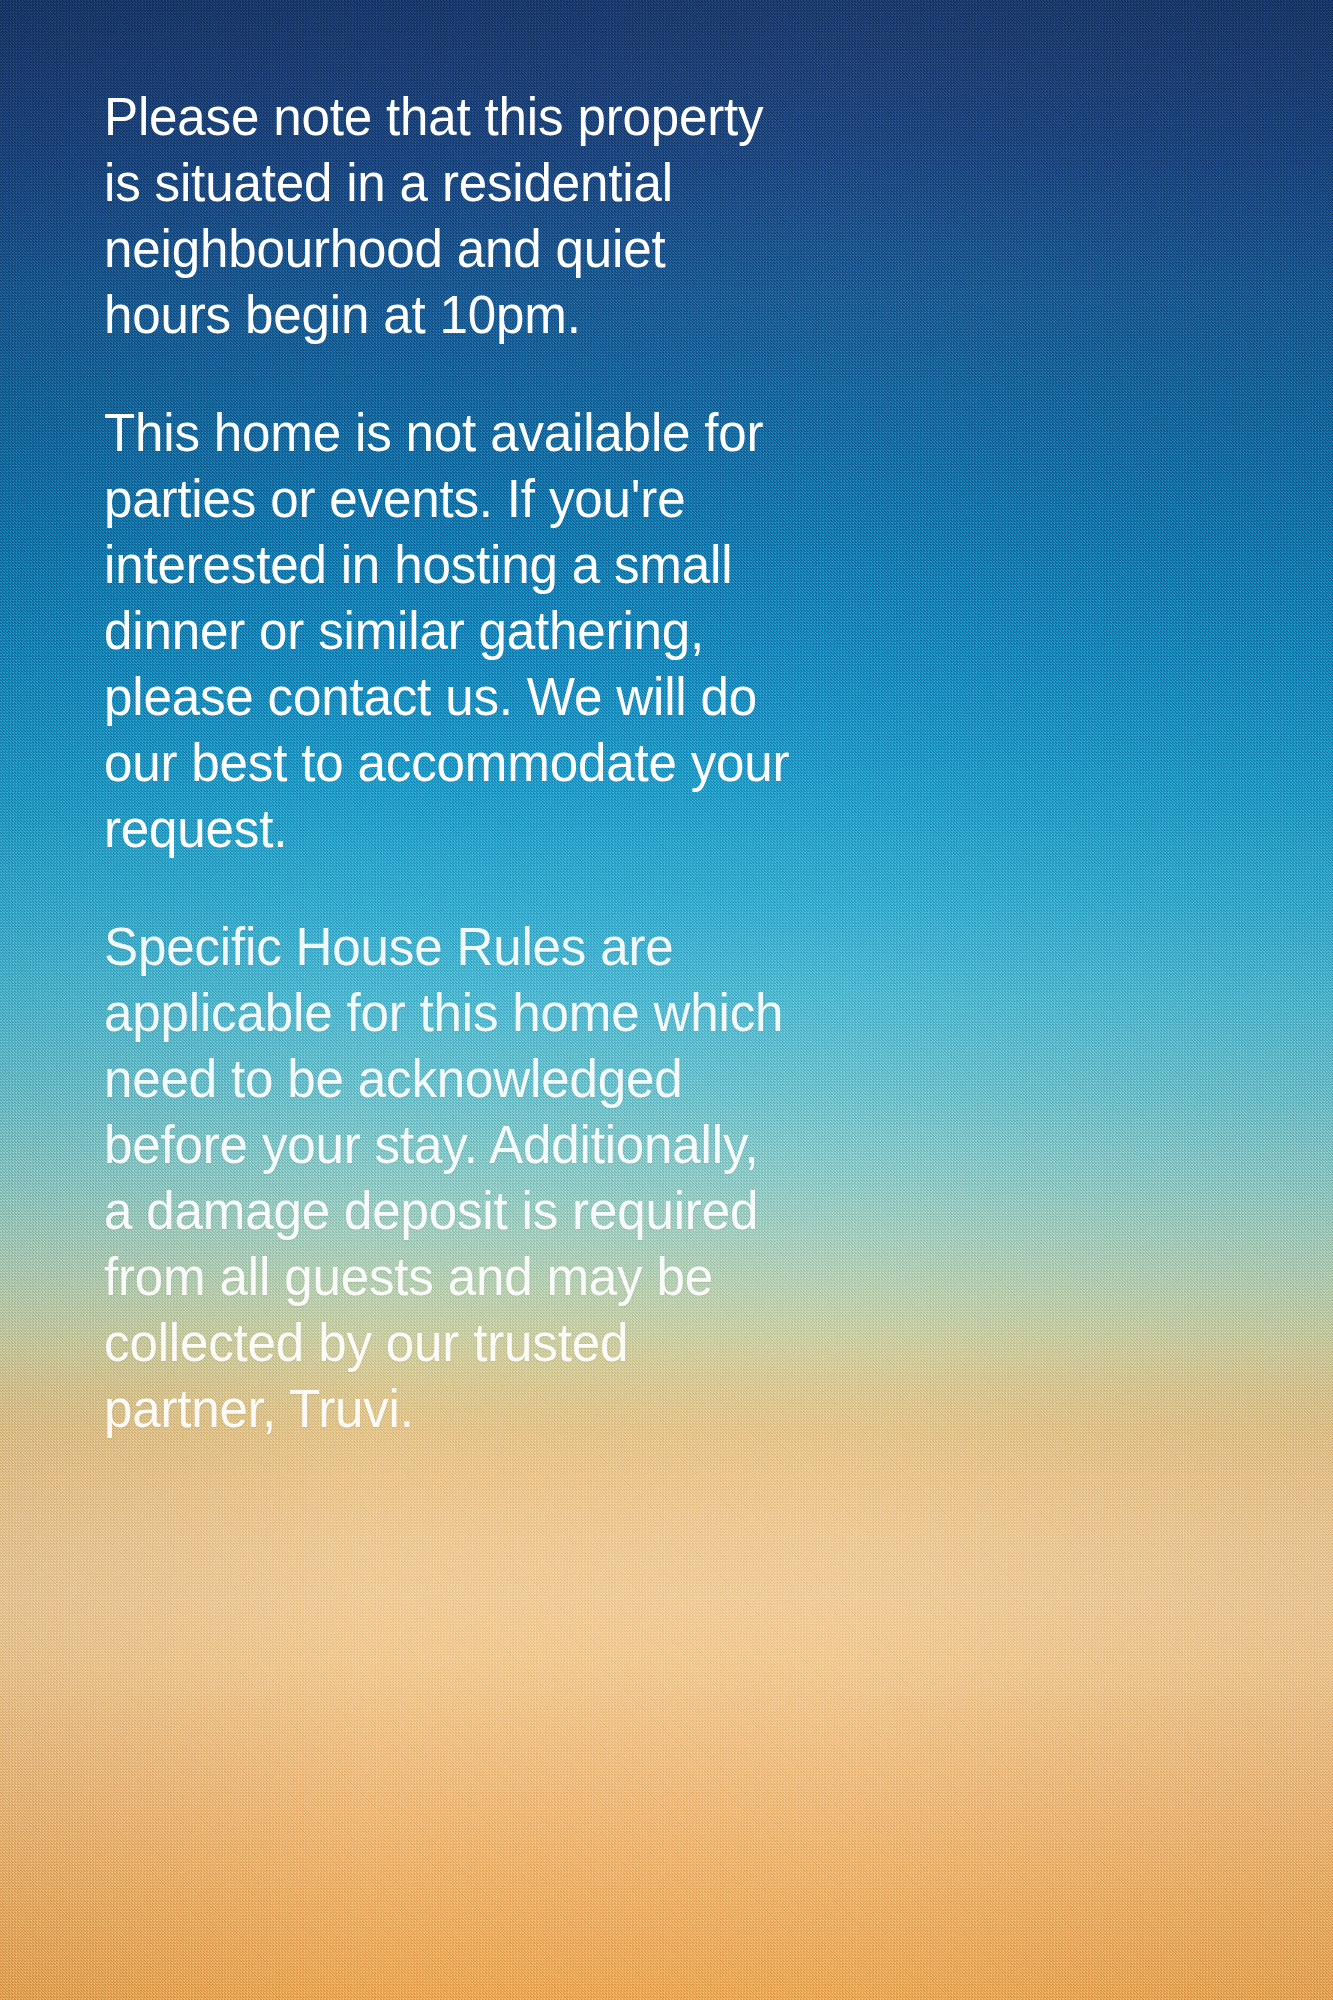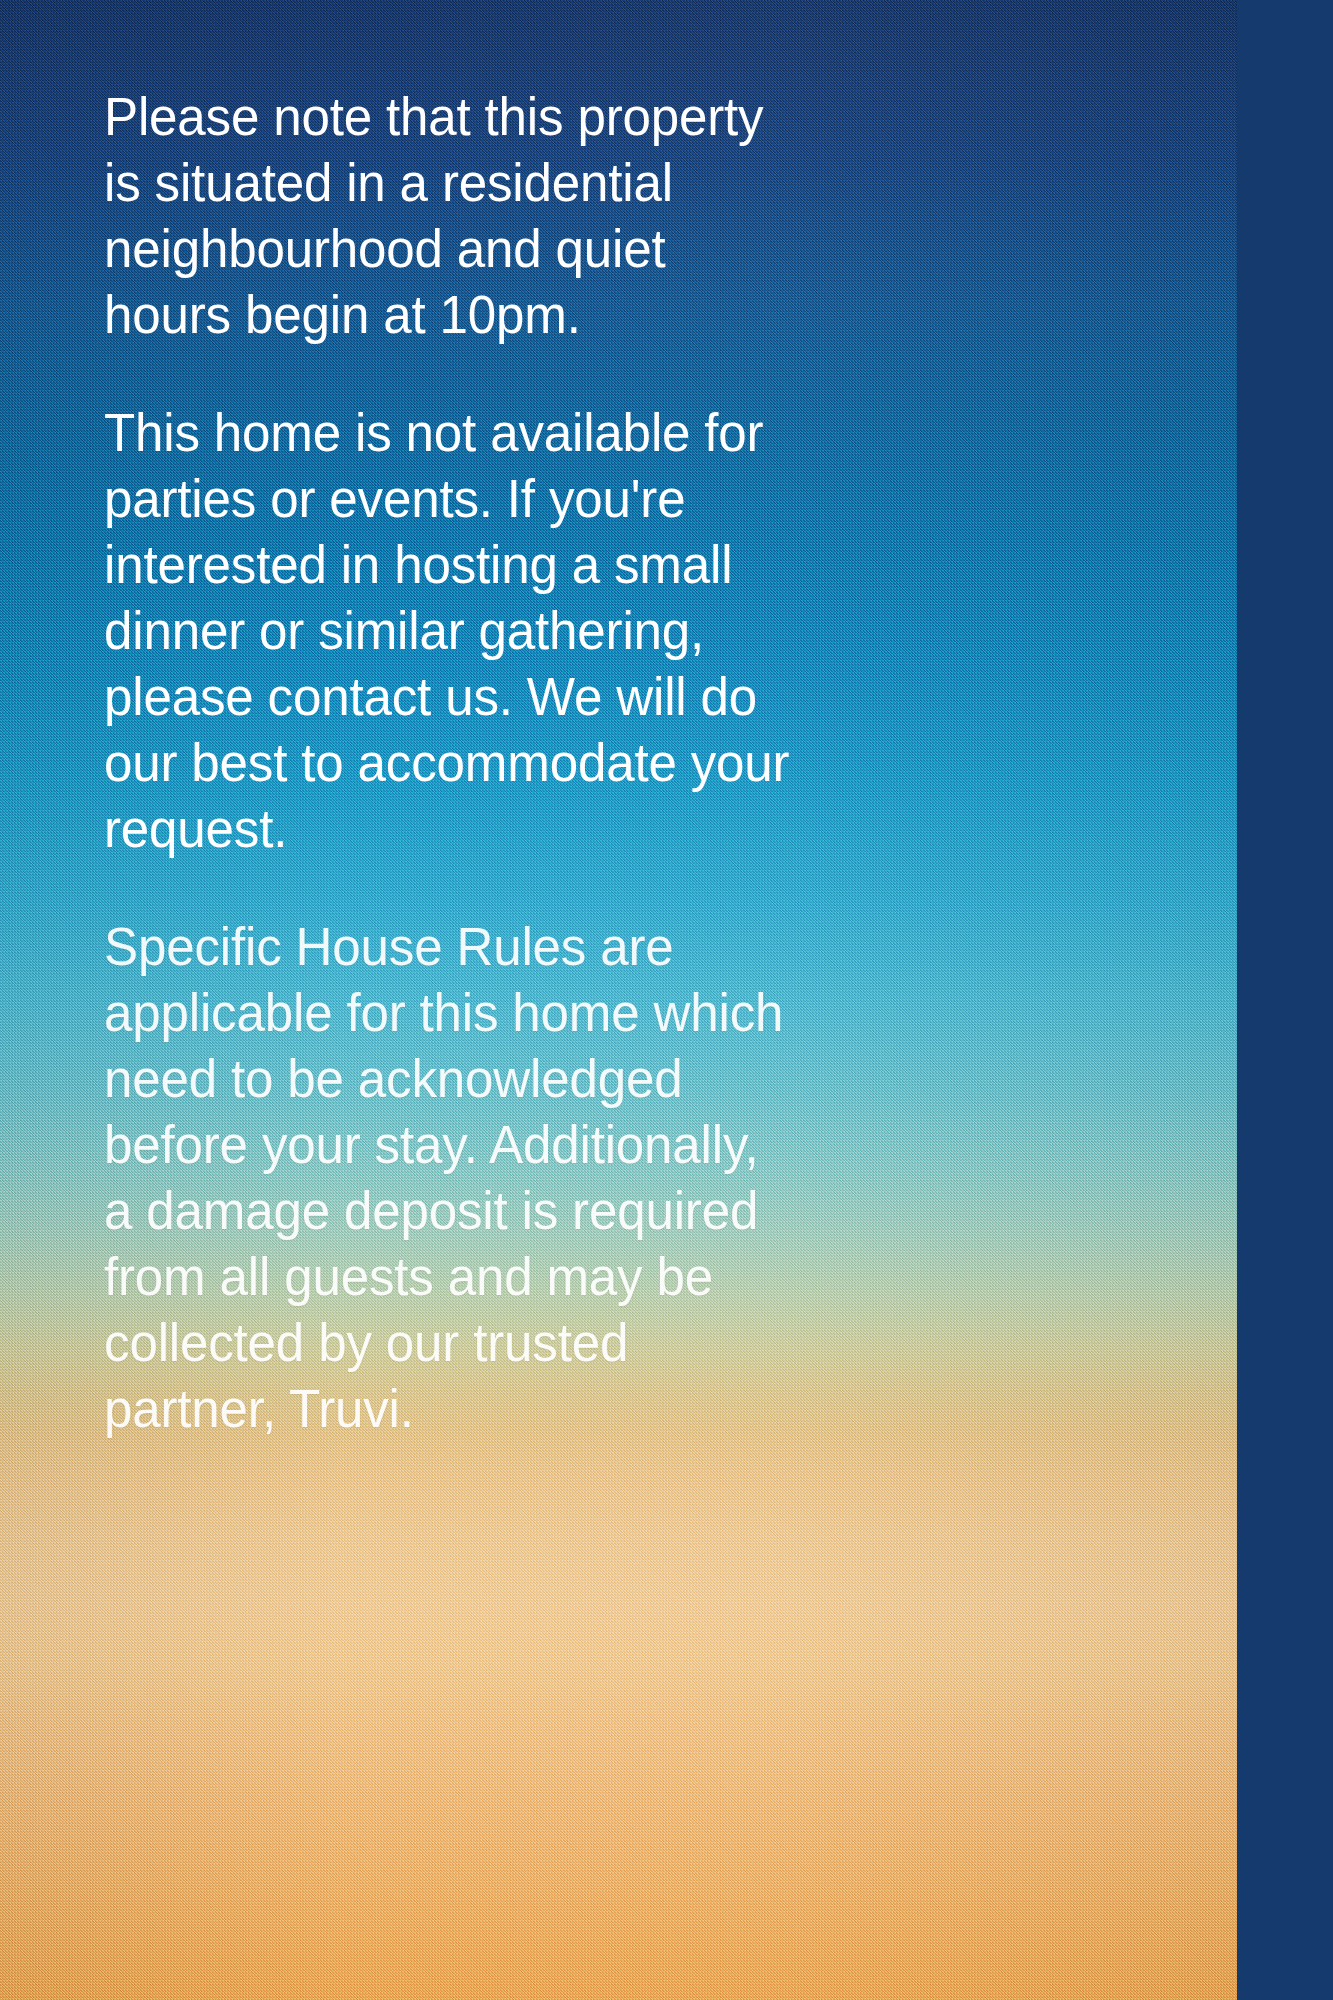--- a/index.html
+++ b/index.html
@@ -3,21 +3,21 @@
 <meta charset="utf-8">
 <title>House Rules Notice</title>
 <style>
   html, body {
     margin: 0;
     padding: 0;
     background: #153a6e;
   }
   #page {
     position: relative;
-    width: 1237px;
+    width: 1333px;
     height: 2000px;
     overflow: hidden;
     font-family: "Liberation Sans", "DejaVu Sans", sans-serif;
   }
 
   
   .bg-gradient {
     position: absolute;
     inset: 0;
     background: linear-gradient(to bottom,

